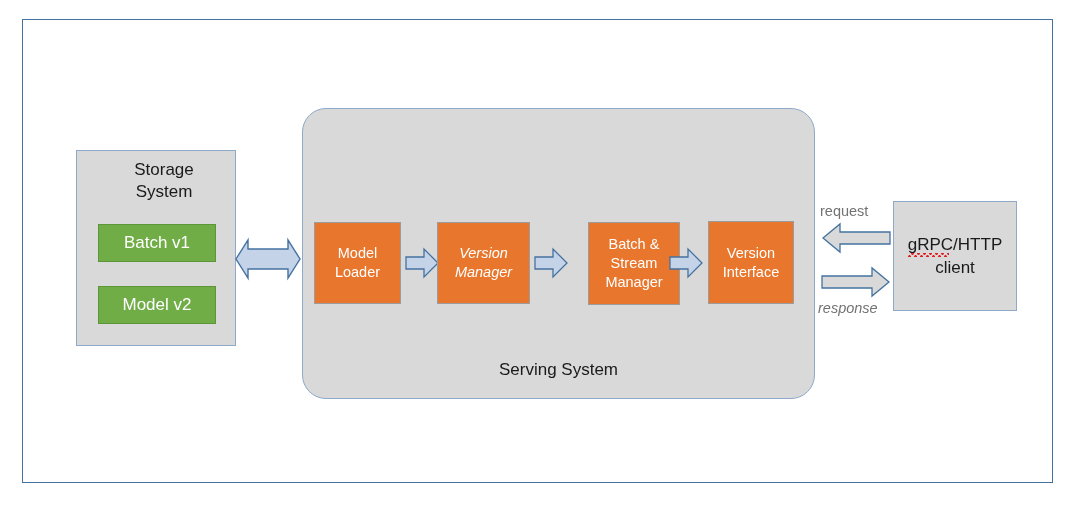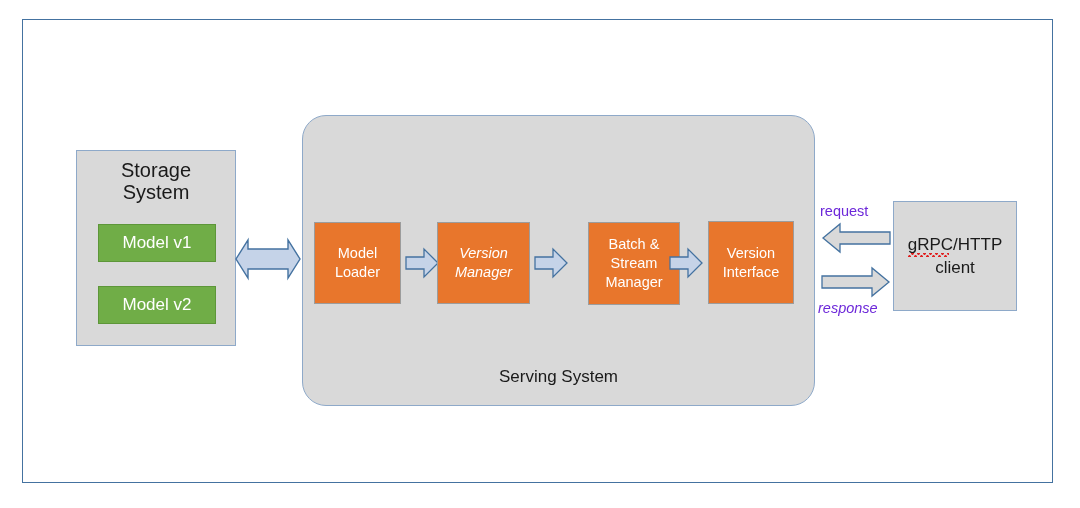--- a/index.html
+++ b/index.html
@@ -36,25 +36,25 @@
     left: 76px;
     top: 150px;
     width: 160px;
     height: 196px;
     background: #d9d9d9;
     border: 1.3px solid #8ea9c9;
     box-sizing: border-box;
   }
   #storage-title {
     position: absolute;
-    left: 0;
+    left: 8px;
     top: 8px;
     width: 100%;
     text-align: center;
-    font-size: 20px;
+    font-size: 17px;
     line-height: 22px;
     color: #1a1a1a;
     white-space: pre-line;
   }
   .model-box {
     position: absolute;
     left: 21px;
     width: 118px;
     height: 38px;
     background: #70ad47;
@@ -75,21 +75,21 @@
     left: 232px;
     top: 234px;
     width: 72px;
     height: 50px;
   }
 
   
   #serving-system {
     position: absolute;
     left: 302px;
-    top: 115px;
+    top: 108px;
     width: 513px;
     height: 291px;
     background: #d9d9d9;
     border: 1.4px solid #8ea9c9;
     border-radius: 24px;
     box-sizing: border-box;
   }
   #serving-system-label {
     position: absolute;
     left: 0;
@@ -175,38 +175,38 @@
   #response-arrow {
     position: absolute;
     left: 820px;
     top: 266px;
     width: 72px;
     height: 32px;
   }
   .io-label {
     position: absolute;
     font-size: 14.5px;
-    color: #6d28d9;
+    color: #737373;
     white-space: nowrap;
   }
   #request-label  { left: 820px; top: 203px; }
   #response-label { left: 818px; top: 300px; font-style: italic; }
 </style>
 </head>
 <body>
 
 <div id="canvas">
 
   <div id="outer-frame"></div>
 
   <div id="storage-system">
     <div id="storage-title">Storage
 System</div>
     <div class="model-box" id="model-v1">
-      <span>Model v1</span>
+      <span>Batch v1</span>
     </div>
     <div class="model-box" id="model-v2">
       <span>Model v2</span>
     </div>
   </div>
 
   <div id="bidir-arrow">
     <svg viewBox="0 0 72 50" width="72" height="50">
       <polygon points="16,6 16,15 56,15 56,6 68,25 56,44 56,35 16,35 16,44 4,25" fill="#c5d3e8" stroke="#4472a0" stroke-width="1.4" stroke-linejoin="miter"></polygon>
     </svg>

